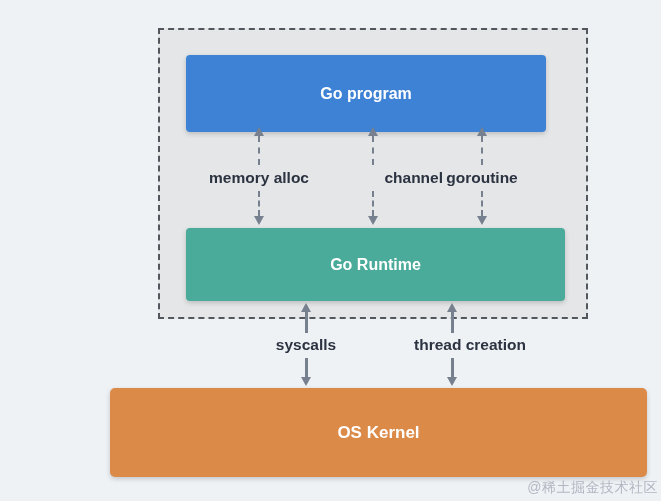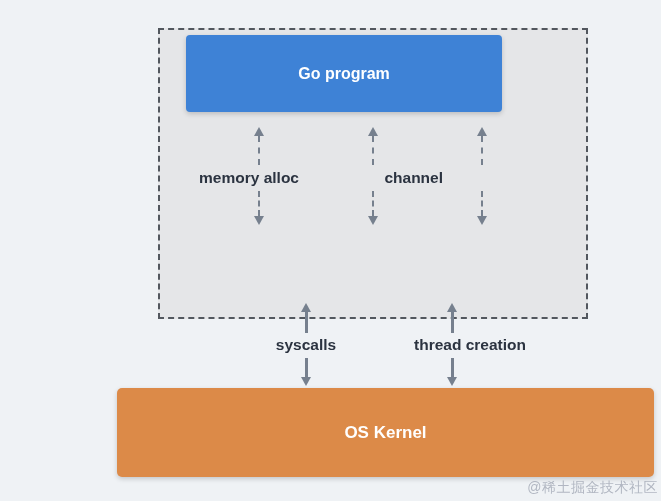--- a/index.html
+++ b/index.html
@@ -33,23 +33,23 @@
     position:absolute;left:158px;top:28px;width:426px;height:287px;
     background:var(--exec-bg);
     border:2px dashed var(--dash);
   }
 
   .node{
     position:absolute;display:flex;align-items:center;justify-content:center;
     color:#ffffff;font-weight:bold;
     box-shadow:0 2px 5px rgba(0,0,0,.18);
   }
-  .node-program{left:186px;top:35px;width:316px;height:77px;background:var(--blue);border-radius:4px;font-size:16px;}
+  .node-program{left:186px;top:55px;width:360px;height:77px;background:var(--blue);border-radius:4px;font-size:16px;}
   .node-runtime{left:186px;top:228px;width:379px;height:73px;background:var(--teal);border-radius:4px;font-size:16px;}
-  .node-kernel{left:117px;top:388px;width:537px;height:89px;background:var(--orange);border-radius:5px;font-size:17px;}
+  .node-kernel{left:110px;top:388px;width:537px;height:89px;background:var(--orange);border-radius:5px;font-size:17px;}
 
   .varrow{
     position:absolute;width:12px;
     display:flex;flex-direction:column;align-items:center;
   }
   .varrow .stem{flex:1;width:0;}
   .varrow.dashed .stem{border-left:2px dashed var(--arrow);}
   .varrow.solid .stem{border-left:3px solid var(--arrow);}
   .head-up{width:0;height:0;border-left:5px solid transparent;border-right:5px solid transparent;border-bottom:9px solid var(--arrow);}
   .head-down{width:0;height:0;border-left:5px solid transparent;border-right:5px solid transparent;border-top:9px solid var(--arrow);}
@@ -59,21 +59,21 @@
     font-size:15.5px;font-weight:600;color:var(--label);
   }
 
   
   .a-mem-up{left:253px;top:127px;height:38px;}
   .a-mem-dn{left:253px;top:191px;height:34px;}
   .a-chan-up{left:367px;top:127px;height:38px;}
   .a-chan-dn{left:367px;top:191px;height:34px;}
   .a-goro-up{left:476px;top:127px;height:38px;}
   .a-goro-dn{left:476px;top:191px;height:34px;}
-  .lbl-mem{left:179px;top:167px;width:140px;}
+  .lbl-mem{left:189px;top:167px;width:140px;}
   .lbl-chan{left:303px;top:167px;width:140px;text-align:right;}
   .lbl-goro{left:412px;top:167px;width:140px;}
 
   
   .a-sys-up{left:300px;top:303px;height:30px;}
   .a-sys-dn{left:300px;top:358px;height:28px;}
   .a-thr-up{left:446px;top:303px;height:30px;}
   .a-thr-dn{left:446px;top:358px;height:28px;}
   .lbl-sys{left:236px;top:334px;width:140px;}
   .lbl-thr{left:380px;top:334px;width:180px;}
@@ -89,20 +89,23 @@
 
 <div class="canvas">
 
 
   <div class="exec-box"></div>
 
   <div class="node node-program">
     <span>Go program</span>
   </div>
 
+  <div class="node node-runtime">
+    <span>Go Runtime</span>
+  </div>
 
   <div class="node node-kernel">
     <span>OS Kernel</span>
   </div>
 
   <div class="varrow dashed a-mem-up">
       <span class="head-up"></span>
       <span class="stem"></span>
     </div>
   <div class="varrow dashed a-mem-dn">
@@ -122,20 +125,21 @@
   <div class="arrow-label lbl-chan">channel</div>
 
   <div class="varrow dashed a-goro-up">
       <span class="head-up"></span>
       <span class="stem"></span>
     </div>
   <div class="varrow dashed a-goro-dn">
       <span class="stem"></span>
       <span class="head-down"></span>
     </div>
+  <div class="arrow-label lbl-goro">goroutine</div>
 
   <div class="varrow solid a-sys-up">
       <span class="head-up"></span>
       <span class="stem"></span>
     </div>
   <div class="varrow solid a-sys-dn">
       <span class="stem"></span>
       <span class="head-down"></span>
     </div>
   <div class="arrow-label lbl-sys">syscalls</div>

